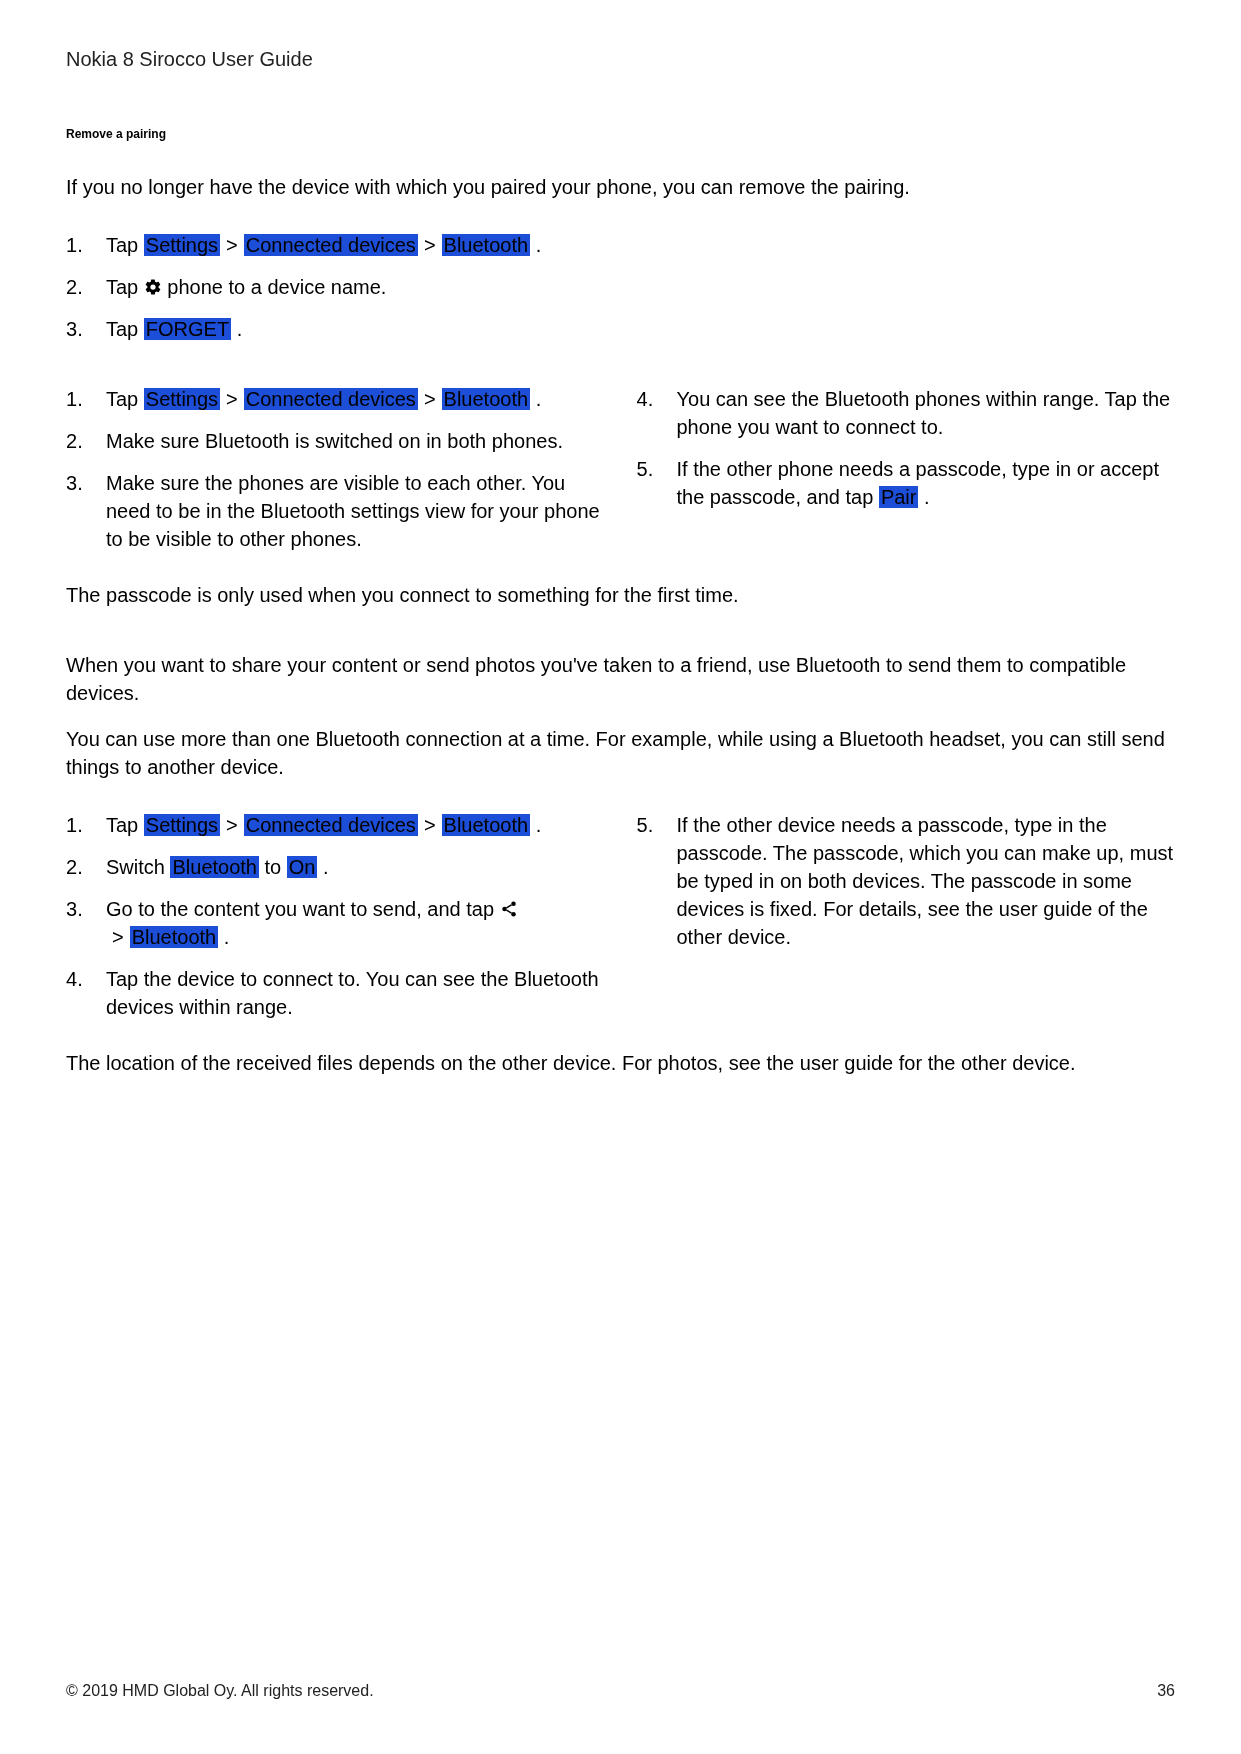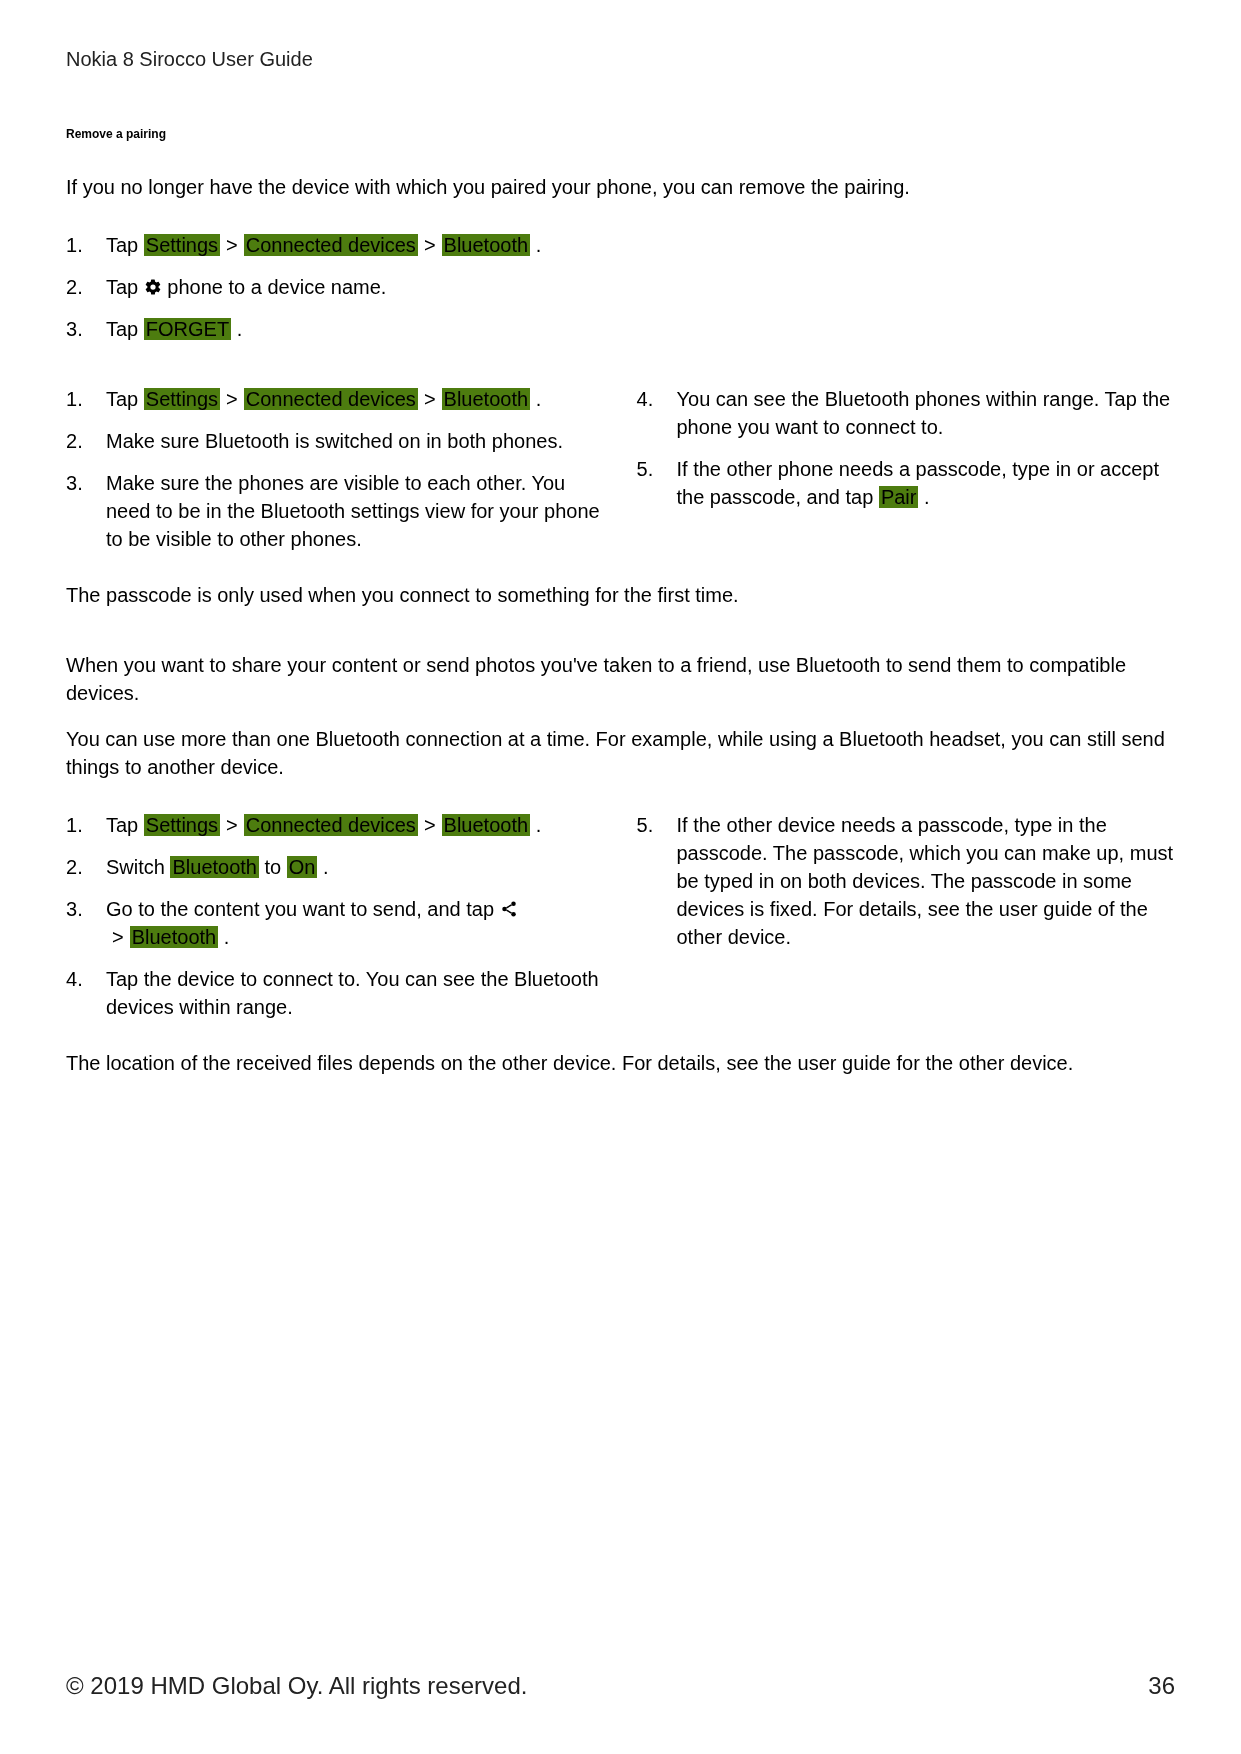--- a/index.html
+++ b/index.html
@@ -68,21 +68,21 @@
       margin-bottom: 14px;
       list-style: none;
     }
     .two-col-ol > li::before {
       content: counter(stepno) ".";
       position: absolute;
       left: 0;
       top: 0;
     }
     .hl {
-      background: #4d7c0f;
+      background: #1d4ed8;
       padding: 0 2px;
     }
     .sep {
       padding: 0 6px;
     }
     .gear-icon svg {
       width: 18px;
       height: 18px;
       vertical-align: -2px;
       fill: #000;
@@ -101,21 +101,21 @@
     .section {
       margin-bottom: 42px;
     }
     .footer {
       position: absolute;
       bottom: 54px;
       left: 66px;
       right: 66px;
       display: flex;
       justify-content: space-between;
-      font-size: 24px;
+      font-size: 16px;
       color: #222;
     }
   </style>
 </head>
 <body>
 
 <div class="header-title">Nokia 8 Sirocco User Guide</div>
 
 <div class="section">
   <div class="section-heading">Remove a pairing</div>
@@ -164,19 +164,19 @@
       <span>Go to the content you want to send, and tap </span><span class="share-icon"><svg viewBox="0 0 24 24">
             <circle cx="18" cy="5" r="3"></circle>
             <circle cx="6" cy="12" r="3"></circle>
             <circle cx="18" cy="19" r="3"></circle>
             <path d="M8.6 13.5 15.4 17.5M15.4 6.5 8.6 10.5" stroke="#000" stroke-width="2"></path>
           </svg></span><span class="sep">&gt;</span><span class="hl">Bluetooth</span><span> .</span>
     </li>
     <li><span>Tap the device to connect to. You can see the Bluetooth devices within range.</span></li>
     <li><span>If the other device needs a passcode, type in the passcode. The passcode, which you can make up, must be typed in on both devices. The passcode in some devices is fixed. For details, see the user guide of the other device.</span></li>
   </ol>
-  <div class="postnote">The location of the received files depends on the other device. For details, see the user guide for the other device.</div>
+  <div class="postnote">The location of the received files depends on the other device. For photos, see the user guide for the other device.</div>
 </div>
 
 <div class="footer">
   <span>© 2019 HMD Global Oy. All rights reserved.</span>
   <span>36</span>
 </div>
 
 </body></html>

